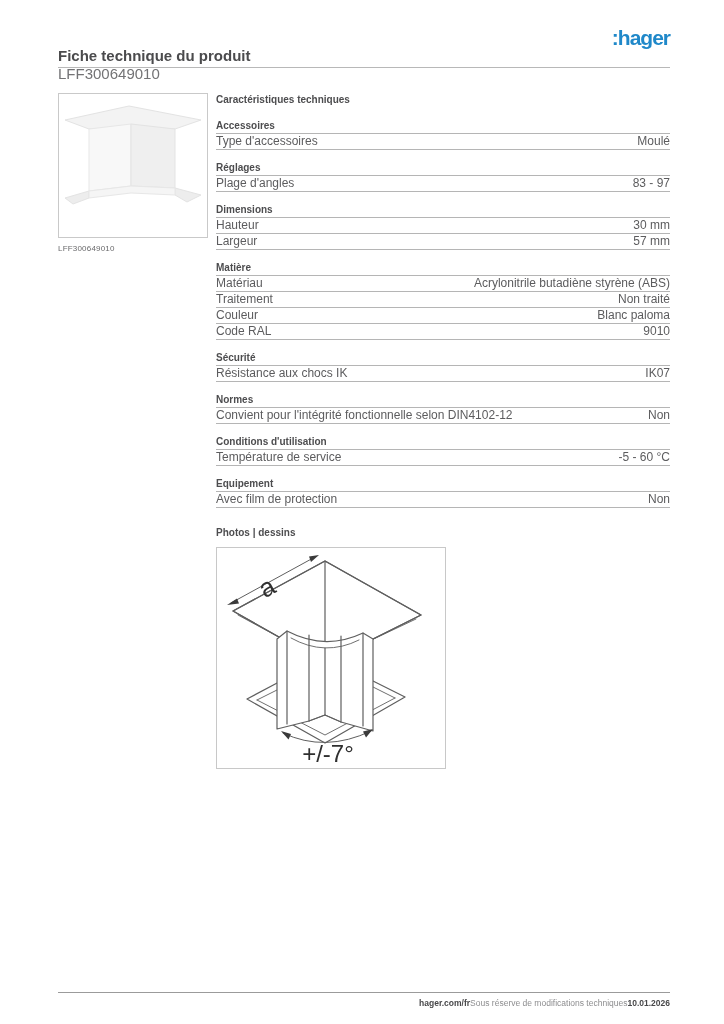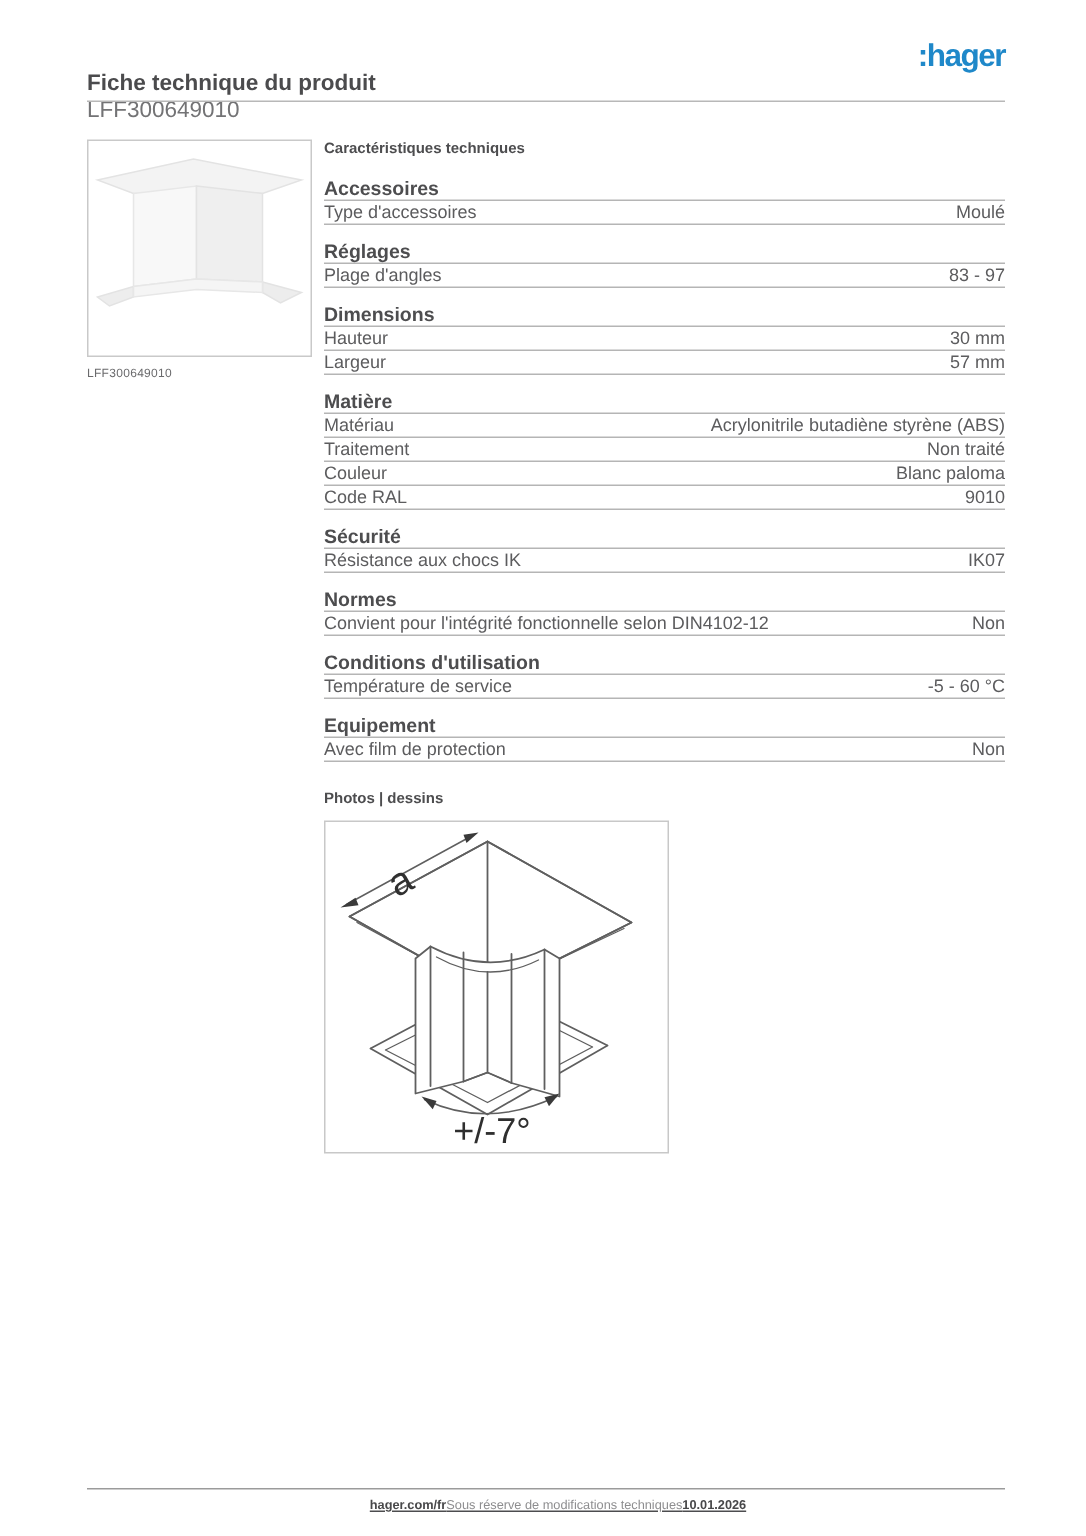--- a/index.html
+++ b/index.html
@@ -22,38 +22,38 @@
   .thumb-col { position:absolute; left:58px; top:93px; width:150px; }
   .thumb-box { width:150px; height:145px; border:1px solid #c9c9c9; background:#fff; }
   .thumb-caption { margin-top:6px; font-size:8px; color:#6a6a6c; letter-spacing:.2px; }
 
   
   .main { position:absolute; left:216px; top:94px; width:454px; }
   .product-title { font-size:10px; font-weight:bold; color:#4d4d4f; margin:0 0 23px 0; }
   .char-heading  { font-size:10px; font-weight:bold; color:#4d4d4f; margin:0 0 15px 0; }
 
   .section { margin-bottom:12px; }
-  .section h3 { font-size:13px; font-weight:bold; color:#4d4d4f; line-height:11px;
+  .section h3 { font-size:10px; font-weight:bold; color:#4d4d4f; line-height:11px;
                 padding-bottom:2px; border-bottom:1px solid #b5b5b5; }
   .row { display:flex; justify-content:space-between; align-items:flex-start;
          font-size:12px; color:#5c5c5e; line-height:11px; padding:2px 0;
          border-bottom:1px solid #b5b5b5; }
   .row .lbl { text-align:left; padding-right:8px; }
   .row .val { text-align:right; white-space:nowrap; }
 
   .photos-heading { font-size:10px; font-weight:bold; color:#4d4d4f; margin:19px 0 9px 0; }
   .drawing-box { width:230px; height:222px; border:1px solid #c8c8c8; background:#fff;
                  display:flex; align-items:center; justify-content:center; }
 
   
   .footer-rule { position:absolute; left:58px; right:54px; top:992px;
                  border-top:1px solid #9b9b9b; }
   .footer { position:absolute; left:74px; right:54px; top:998px;
-            display:flex; justify-content:center; align-items:baseline;
-            font-size:8.5px;text-decoration:underline; }
+            display:flex; justify-content:flex-end; align-items:baseline;
+            font-size:8.5px; }
   .footer .f-left  { font-weight:bold; color:#48484a; }
   .footer .f-center{ color:#8d8d8f; }
   .footer .f-right { font-weight:bold; color:#48484a; }
 
   svg { display:block; }
 </style>
 </head>
 <body>
 
 <div class="header">

